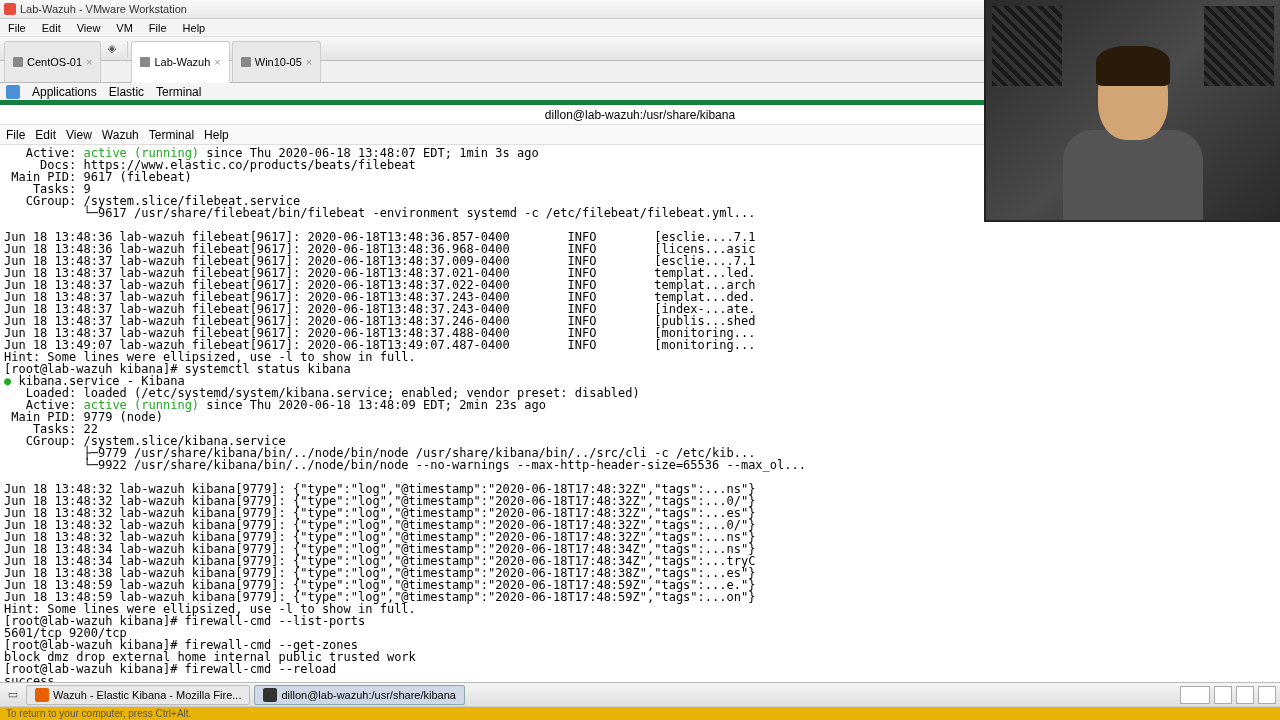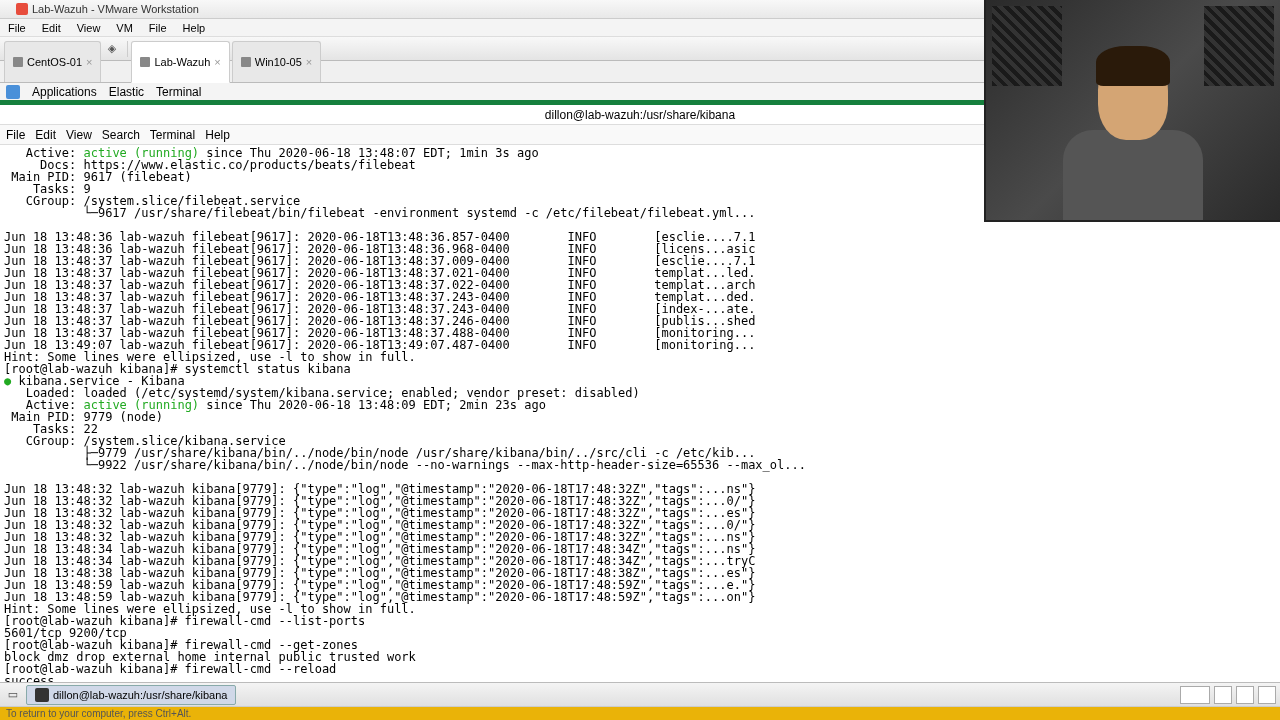--- a/index.html
+++ b/index.html
@@ -1,18 +1,18 @@
 <!DOCTYPE html>
 <html><head>
 <meta charset="utf-8">
 <style>
 * { margin: 0; padding: 0; box-sizing: border-box; }
 body { font-family: Tahoma, sans-serif; font-size: 11px; background: #f0f0f0; width: 1280px; height: 720px; overflow: hidden; position: relative; }
 
-.titlebar { height: 19px; background: linear-gradient(#f8f8f8, #e8e8e8); border-bottom: 1px solid #ccc; display: flex; align-items: center; padding: 0 16px; }
+.titlebar { height: 19px; background: linear-gradient(#f8f8f8, #e8e8e8); border-bottom: 1px solid #ccc; display: flex; align-items: center; padding: 0 4px; }
 .titlebar-icon { width: 12px; height: 12px; background: #e74c3c; border-radius: 2px; margin-right: 4px; }
 .titlebar-text { font-size: 11px; color: #333; }
 
 .menubar { height: 18px; background: #f4f4f4; display: flex; align-items: center; padding: 0 4px; gap: 8px; border-bottom: 1px solid #ddd; }
 .menubar span { cursor: pointer; padding: 0 4px; }
 
 .toolbar { height: 24px; background: linear-gradient(#f8f8f8, #e4e4e4); border-bottom: 1px solid #bbb; display: flex; align-items: center; padding: 0 6px; gap: 4px; }
 .tool-btn { width: 18px; height: 18px; border: 1px solid transparent; display: flex; align-items: center; justify-content: center; color: #555; border-radius: 2px; }
 .tool-sep { width: 1px; height: 16px; background: #ccc; margin: 0 2px; }
 
@@ -109,21 +109,21 @@
   <span>Elastic</span>
   <span>Terminal</span>
 </div>
 
 <div class="term-title">dillon@lab-wazuh:/usr/share/kibana</div>
 
 <div class="term-menu">
   <span>File</span>
   <span>Edit</span>
   <span>View</span>
-  <span>Search</span>
+  <span>Wazuh</span>
   <span>Terminal</span>
   <span>Help</span>
 </div>
 
 <div class="terminal" id="terminal">   Active: <span class="active">active (running)</span> since Thu 2020-06-18 13:48:07 EDT; 1min 3s ago
      Docs: https://www.elastic.co/products/beats/filebeat
  Main PID: 9617 (filebeat)
     Tasks: 9
    CGroup: /system.slice/filebeat.service
            └─9617 /usr/share/filebeat/bin/filebeat -environment systemd -c /etc/filebeat/filebeat.yml...
@@ -163,20 +163,24 @@
 [root@lab-wazuh kibana]# firewall-cmd --list-ports
 5601/tcp 9200/tcp
 [root@lab-wazuh kibana]# firewall-cmd --get-zones
 block dmz drop external home internal public trusted work
 [root@lab-wazuh kibana]# firewall-cmd --reload
 success
 [root@lab-wazuh kibana]# firewall-cmd --add-port=1515<span class="cursor"></span>/tcp --permanent</div>
 
 <div class="taskbar">
   <div class="tool-btn">▭</div>
+  <div class="task-btn">
+      <div class="task-icon ff-icon"></div>
+      <span>Wazuh - Elastic Kibana - Mozilla Fire...</span>
+    </div>
   <div class="task-btn active">
       <div class="task-icon term-icon"></div>
       <span>dillon@lab-wazuh:/usr/share/kibana</span>
     </div>
   <div class="task-spacer"></div>
   <div class="tray-box"></div>
   <div class="tray-box" style="width:18px;"></div>
   <div class="tray-box" style="width:18px;"></div>
   <div class="tray-box" style="width:18px;"></div>
 </div>

